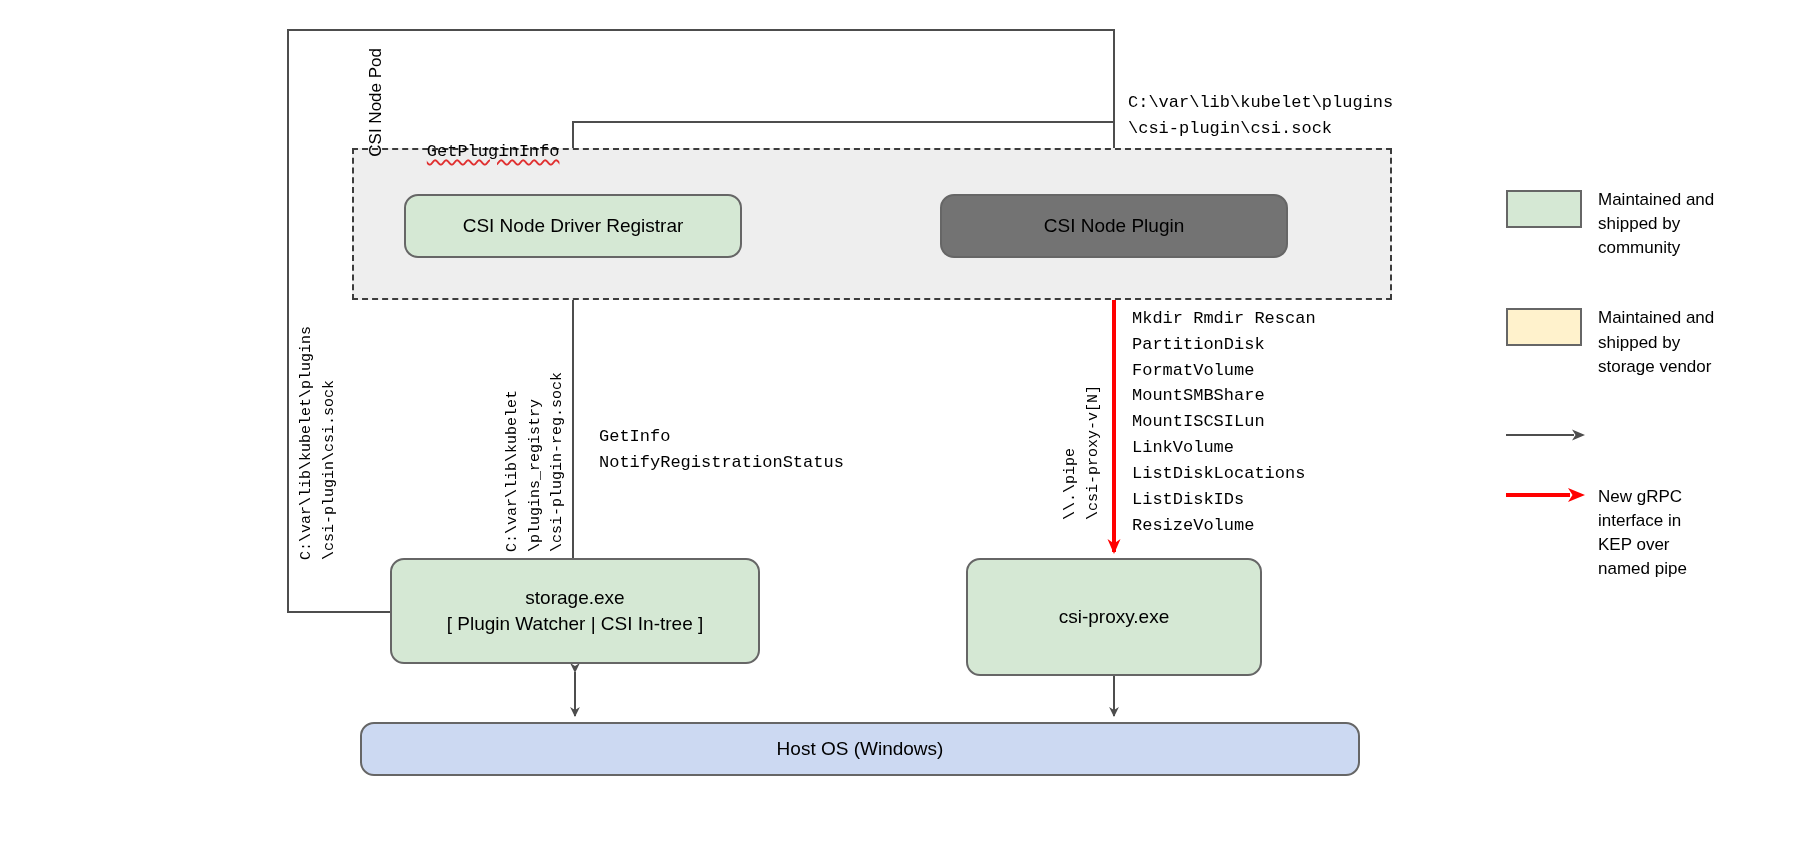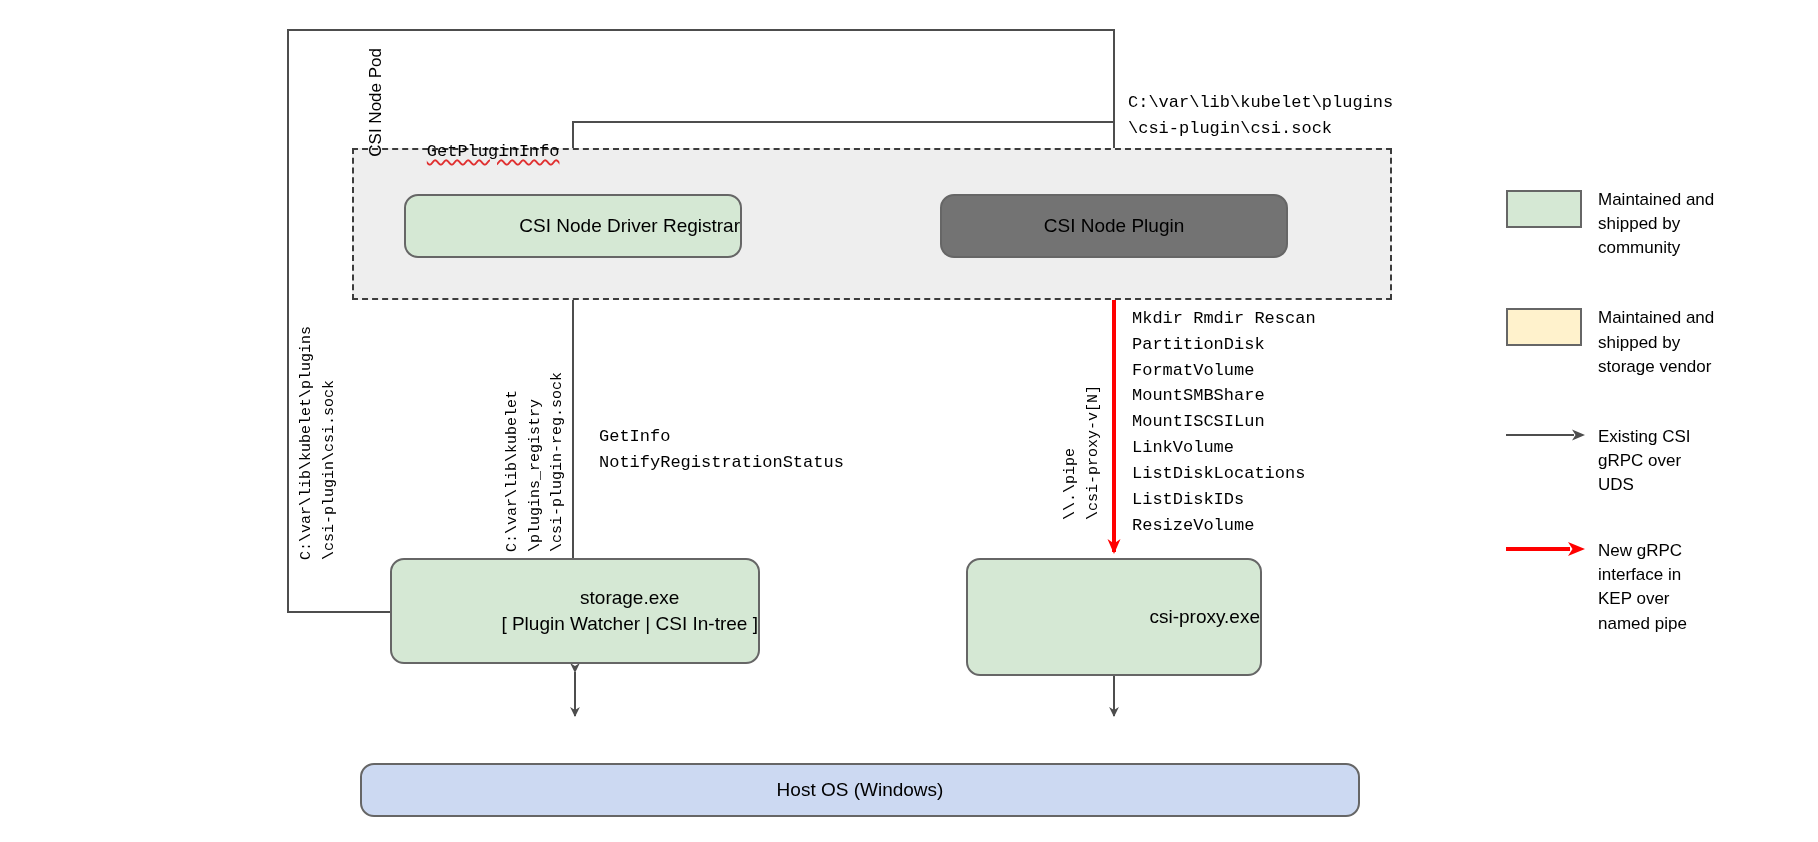--- a/index.html
+++ b/index.html
@@ -50,23 +50,23 @@
     border: 2px solid #666666;
     border-radius: 14px;
     display: flex;
     align-items: center;
     justify-content: center;
     text-align: center;
     font-size: 19px;
     line-height: 1.35;
     color: #000;
   }
-  .node.green { background: #d5e8d4; justify-content: flex-end; }
+  .node.green { background: #d5e8d4; }
   .node.yellow { background: #737373; }
-  .node.blue { background: #ccd9f2; margin-top: 41px; }
+  .node.blue { background: #ccd9f2; }
 
   #registrar { left: 404px; top: 194px; width: 338px; height: 64px; }
   #node-plugin { left: 940px; top: 194px; width: 348px; height: 64px; }
   #kubelet { left: 390px; top: 558px; width: 370px; height: 106px; }
   #csiproxy { left: 966px; top: 558px; width: 296px; height: 118px; }
   #hostos { left: 360px; top: 722px; width: 1000px; height: 54px; font-size: 19px; }
 
   
   #wires {
     position: absolute;
@@ -254,23 +254,20 @@
 storage vendor</div>
     </div>
 
     <div class="leg-row" style="margin-bottom:42px;">
       <div class="leg-key">
         <svg class="leg-arrow" viewBox="0 0 80 16" xmlns="http://www.w3.org/2000/svg">
           <path d="M0,8 L68,8" stroke="#4d4d4d" stroke-width="2" fill="none"></path>
           <path d="M66,2.5 L79,8 L66,13.5 L69.5,8 Z" fill="#4d4d4d"></path>
         </svg>
       </div>
-      <div class="leg-text">Existing CSI
-gRPC over
-UDS</div>
     </div>
 
     <div class="leg-row">
       <div class="leg-key">
         <svg class="leg-arrow" viewBox="0 0 80 16" xmlns="http://www.w3.org/2000/svg">
           <path d="M0,8 L64,8" stroke="#ff0000" stroke-width="4" fill="none"></path>
           <path d="M62,1 L79,8 L62,15 L66.5,8 Z" fill="#ff0000"></path>
         </svg>
       </div>
       <div class="leg-text">New gRPC

